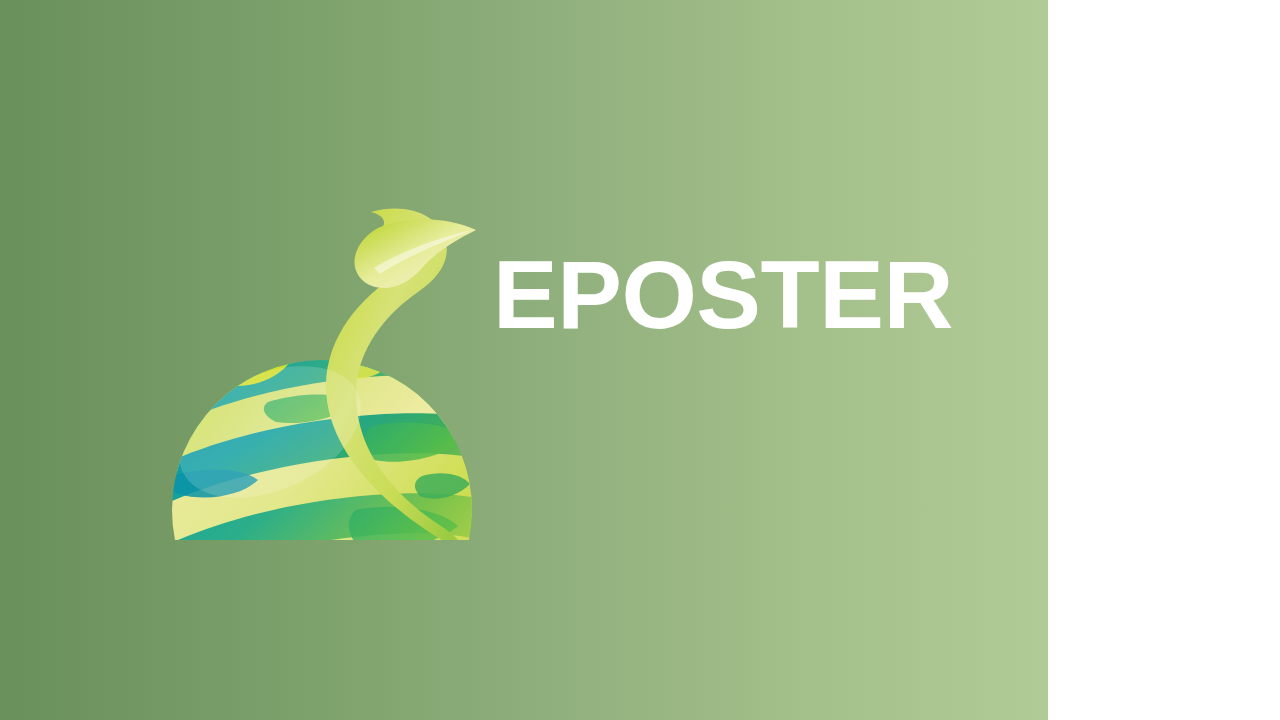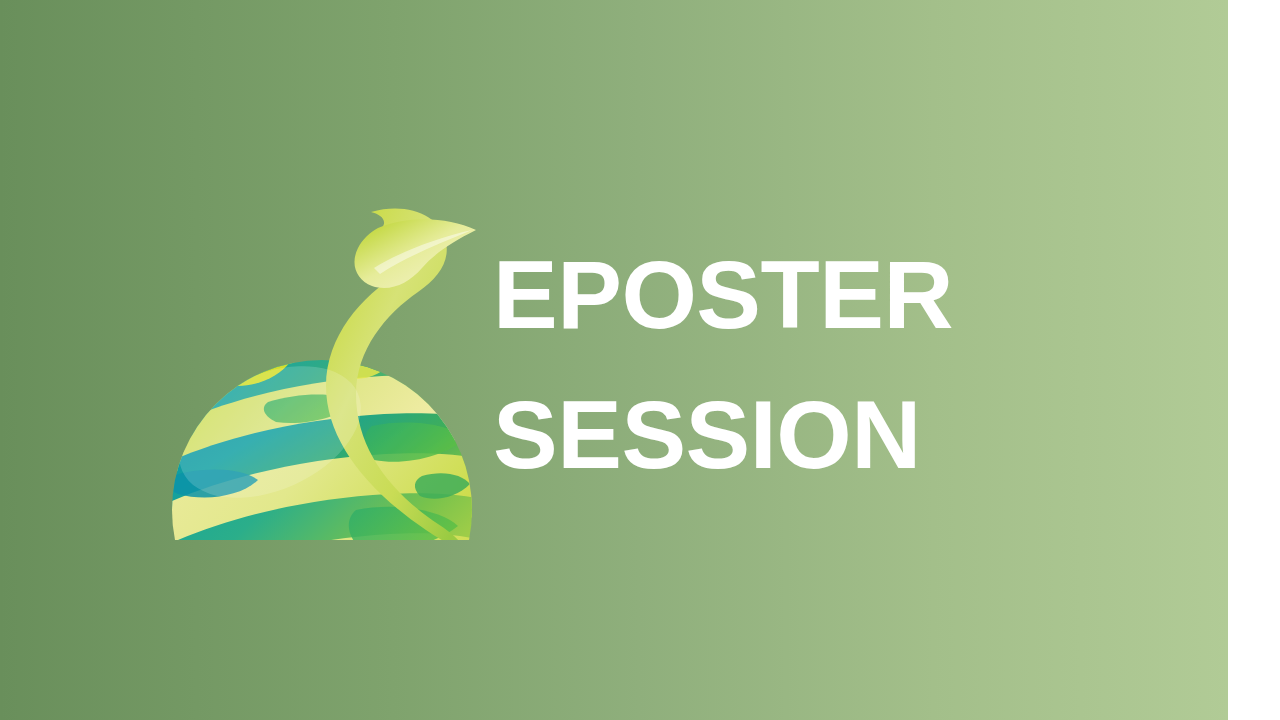--- a/index.html
+++ b/index.html
@@ -9,21 +9,21 @@
     width: 1280px;
     height: 720px;
     overflow: hidden;
   }
   body {
     font-family: "Liberation Sans", sans-serif;
   }
 
   #slide {
     position: relative;
-    width: 1228px;
+    width: 1048px;
     height: 720px;
     background: linear-gradient(90deg, #698F5B 0%, #7FA36D 32%, #8FAF7C 52%, #A3BF8A 76%, #B1CB96 100%);
     overflow: hidden;
   }
 
   
   #logo-mark {
     position: absolute;
     left: 150px;
     top: 180px;
@@ -177,16 +177,15 @@
       <path d="M 224 88 C 250 72 286 58 322 50 C 288 64 254 78 230 94 Z" fill="#FFFFFF" opacity="0.45"></path>
 
       <g clip-path="url(#sphere)" opacity="0.16">
         <ellipse cx="120" cy="252" rx="96" ry="58" fill="#FFFFFF" transform="rotate(-24 120 252)"></ellipse>
       </g>
     </svg>
   </div>
 
   <div id="title-block">
     <div class="title-line">EPOSTER</div>
-    <div class="title-line">SESSION</div>
   </div>
 
 </div>
 
 </body></html>

